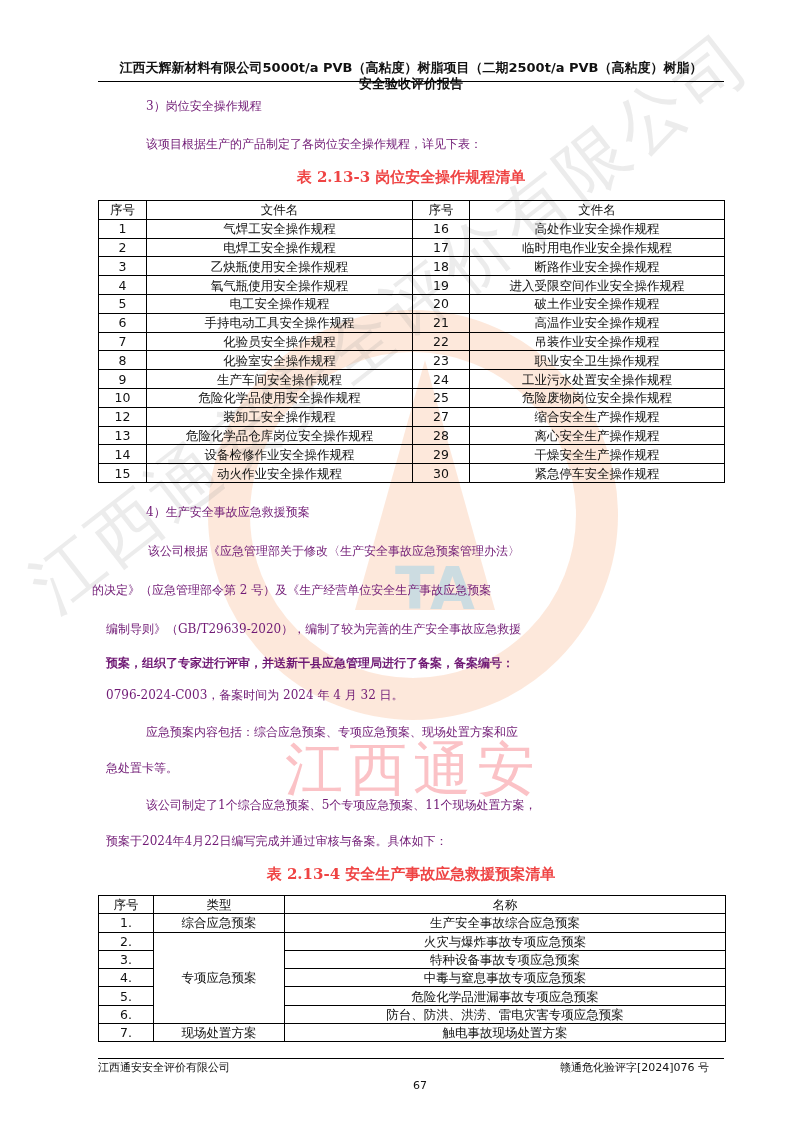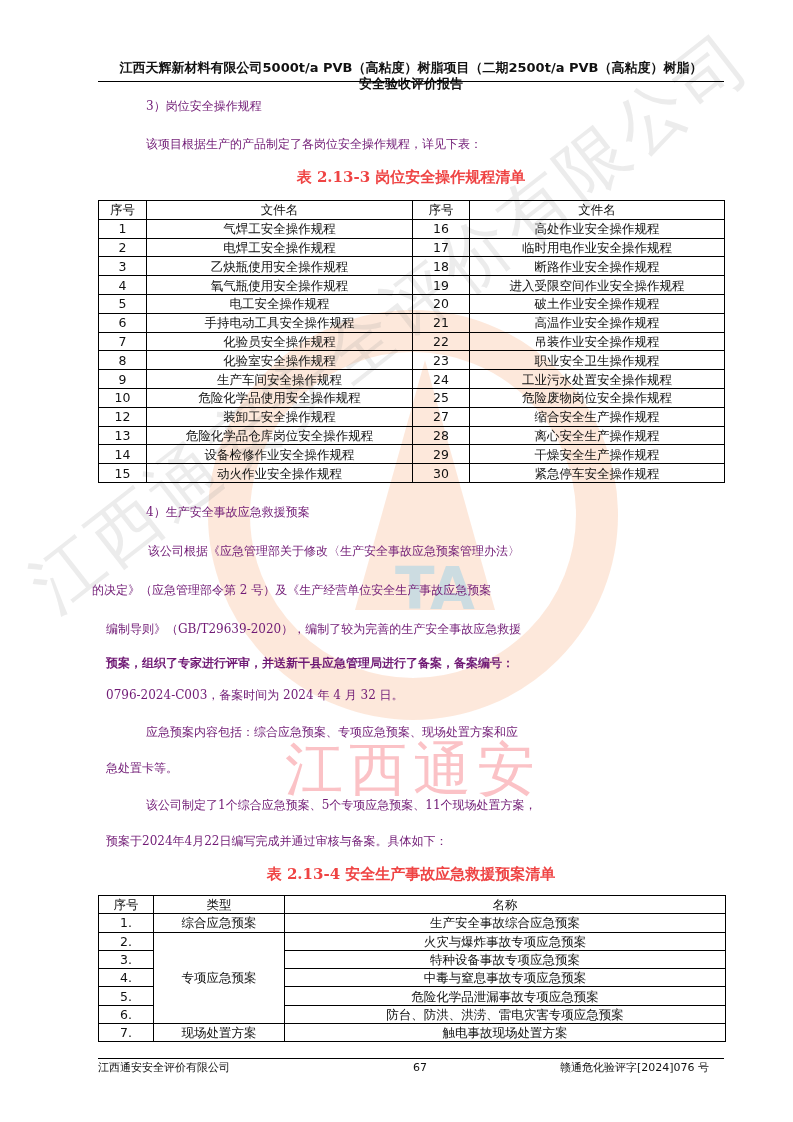--- a/index.html
+++ b/index.html
@@ -230,15 +230,15 @@
         <tr>
           <td>7.</td>
           <td>现场处置方案</td>
           <td>触电事故现场处置方案</td>
         </tr>
       </tbody>
   </table>
 
   <div class="ftr-rule"></div>
   <div class="ftr" style="left:98px;">江西通安安全评价有限公司</div>
-  <div class="ftr" style="left:413px;">67</div>
+  <div class="ftr" style="left:413px;margin-top:18px;">67</div>
   <div class="ftr" style="left:560px;">赣通危化验评字[2024]076 号</div>
 </div>
 
 </body></html>

